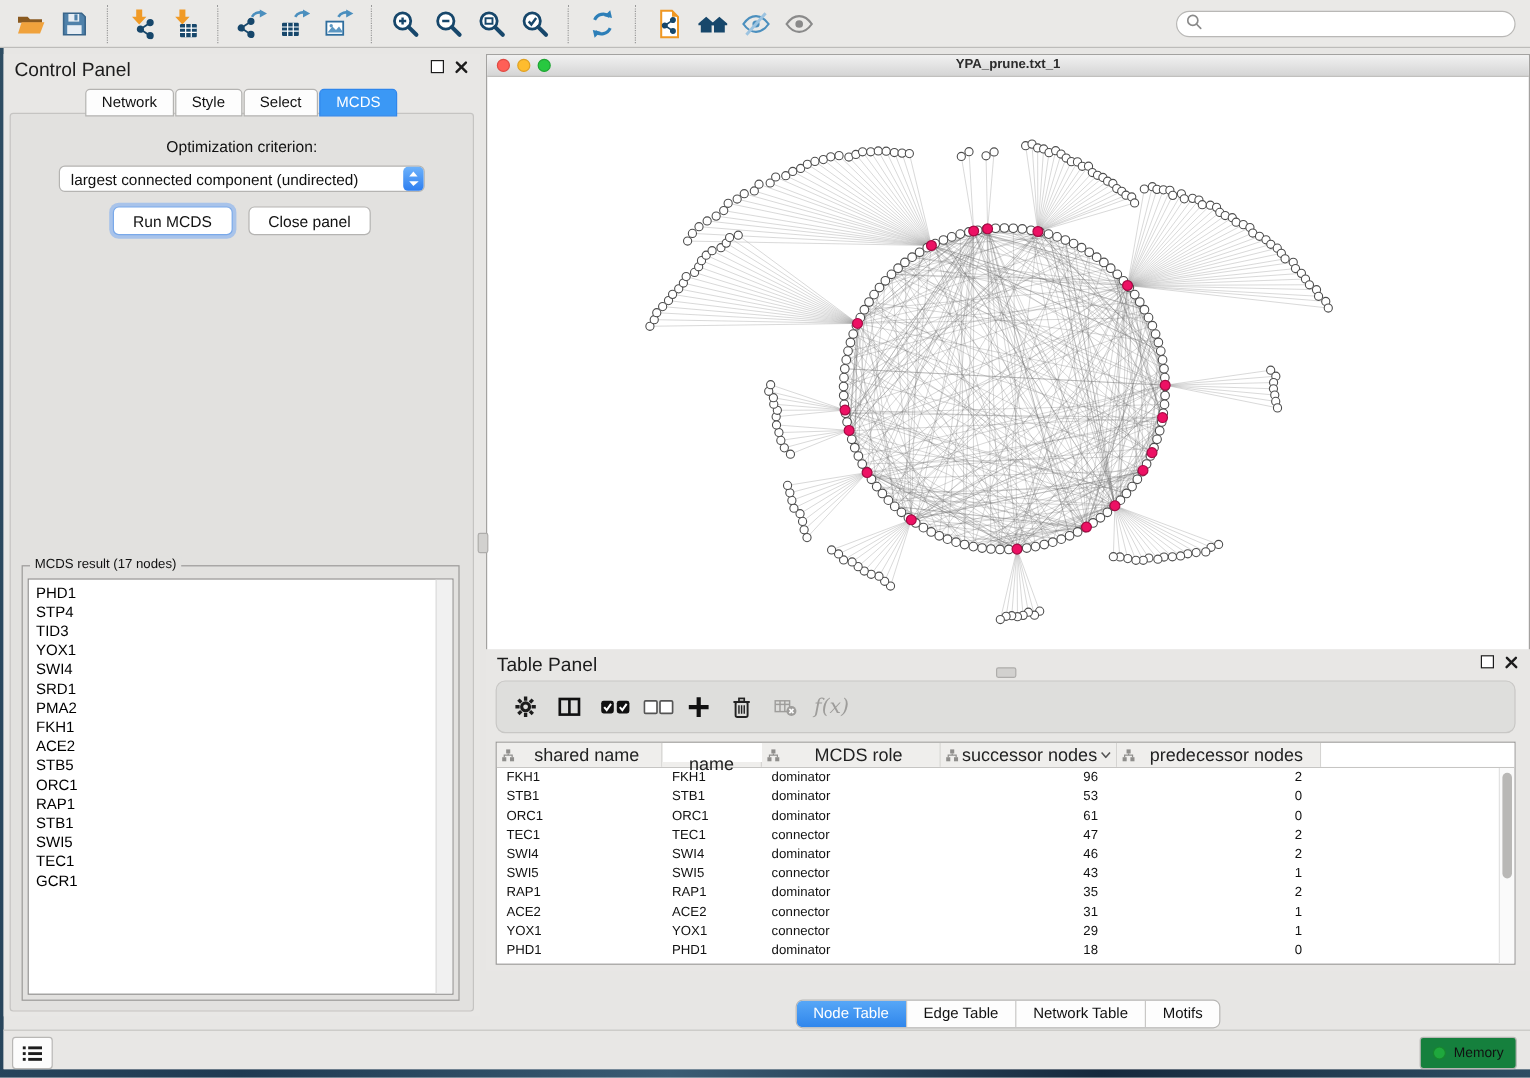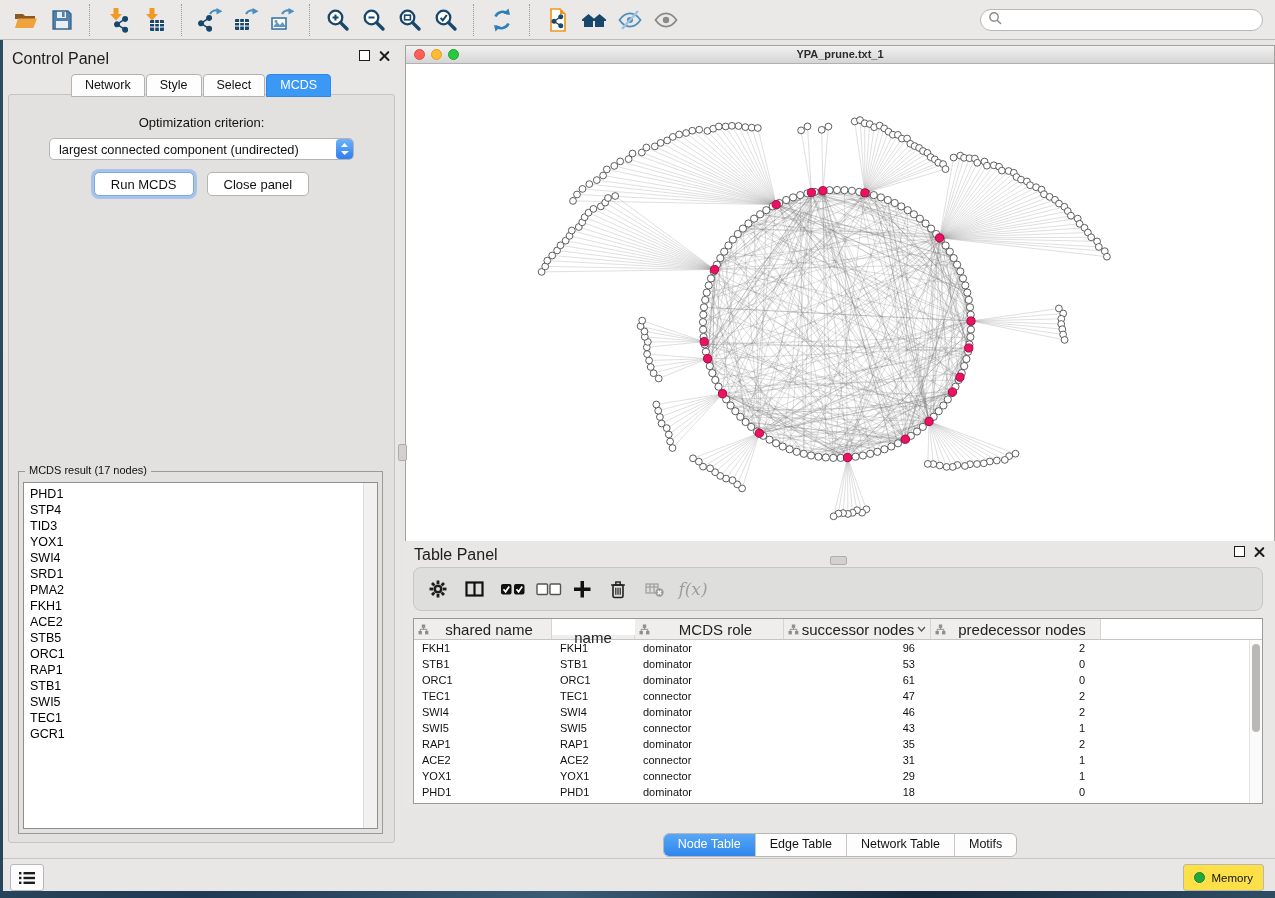--- a/index.html
+++ b/index.html
@@ -75,21 +75,21 @@
   #nt-thumb{position:absolute;left:2px;top:4px;width:8px;height:88px;background:#b9b8b6;border-radius:4px;}
   
   #bottom-tabs{position:absolute;left:405px;top:833px;width:870px;height:24px;display:flex;justify-content:center;}
   .seg-group{display:flex;border:1px solid #b8b7b5;border-radius:6px;overflow:hidden;background:#fdfdfd;height:22px;}
   .seg{font-size:12.5px;padding:3px 14px 0;color:#111;border-left:1px solid #c9c8c6;}
   .seg:first-child{border-left:none;}
   .seg.sel{background:linear-gradient(#57a7f7,#2f86ec);color:#fff;}
   #status-bar{position:absolute;left:3px;top:858px;width:1272px;height:33px;background:#e8e7e5;border-top:1px solid #c6c5c3;box-sizing:border-box;}
   #list-btn{position:absolute;left:7px;top:5px;width:32px;height:25px;background:#fcfcfc;border:1px solid #b8b7b5;border-radius:3px;
     display:flex;align-items:center;justify-content:center;}
-  #memory-btn{position:absolute;right:11px;top:5px;height:25px;padding:0 10px;background:#fde047;border:1px solid #b8b7b5;
+  #memory-btn{position:absolute;right:11px;top:5px;height:25px;padding:0 10px;background:#15803d;border:1px solid #b8b7b5;
     border-radius:3px;display:flex;align-items:center;gap:6px;font-size:11.5px;color:#111;}
   #mem-dot{width:11px;height:11px;border-radius:50%;background:#1fa83d;border:1px solid #17862f;box-sizing:border-box;}
 </style>
 </head>
 <body>
 
 <div id="appbg"></div>
 
 <div id="main-toolbar">
   <div id="tb-icons" style="display:flex;align-items:center;">

